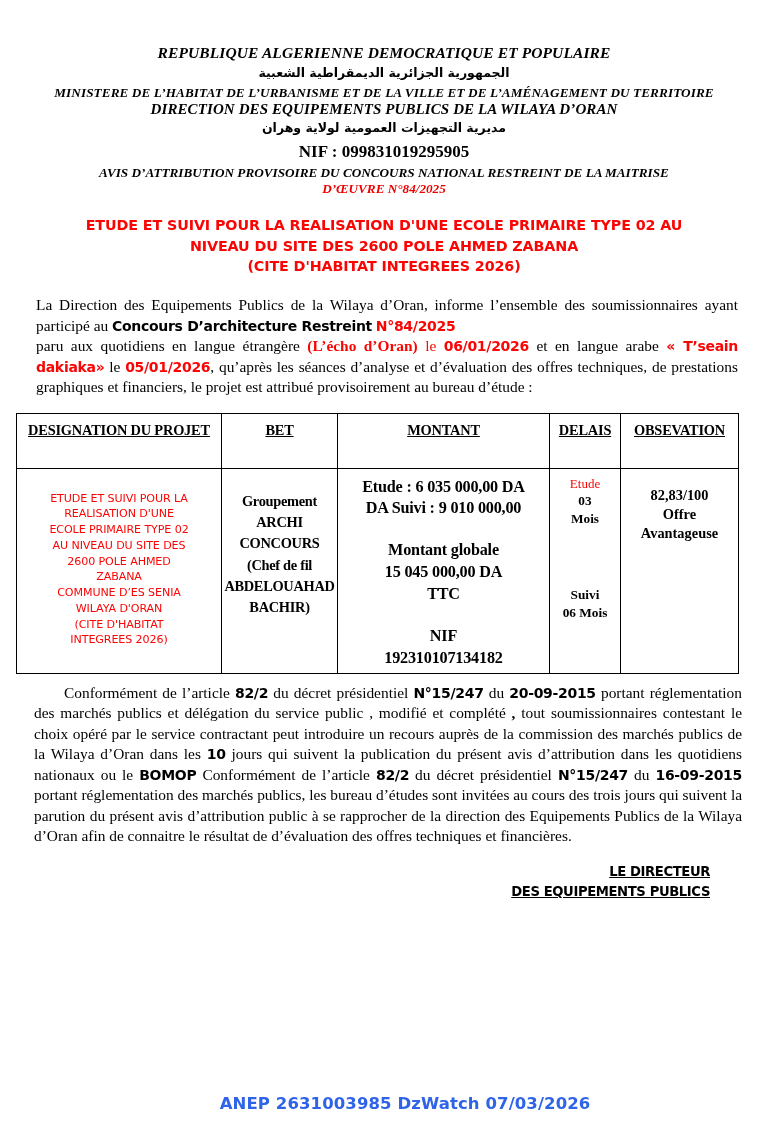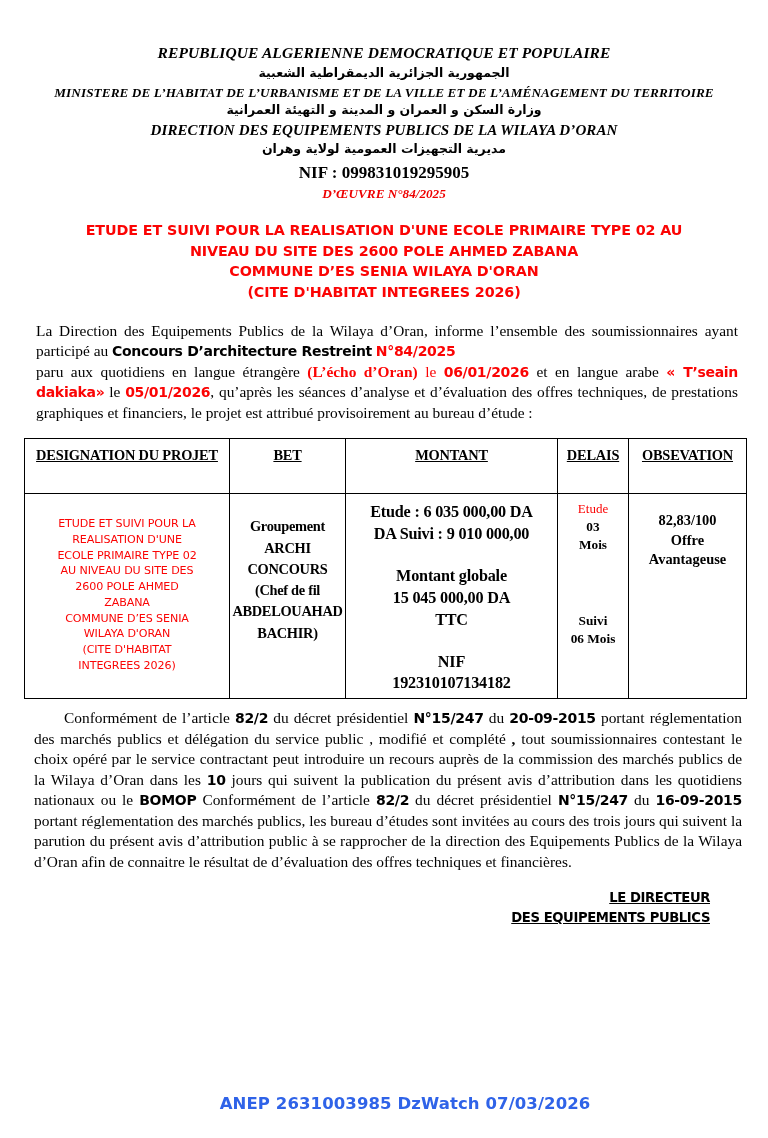--- a/index.html
+++ b/index.html
@@ -106,21 +106,21 @@
   .red-sans {
     color: #fb0404;
     font-family: "DejaVu Sans", "Liberation Sans", sans-serif;
     font-weight: bold;
     font-size: 14px;
     letter-spacing: -0.3px;
   }
 
   
   .tbl-wrap {
-    margin: 15px 22px 0 24px;
+    margin: 15px 22px 0 16px;
   }
   table.award {
     width: 722px;
     border-collapse: collapse;
     table-layout: fixed;
   }
   table.award td, table.award th {
     border: 1px solid #000000;
     vertical-align: top;
     padding: 0;
@@ -241,31 +241,30 @@
 </style>
 </head>
 <body>
 
 <div class="page">
 
   <div class="header">
     <div class="hdr-line hdr-l1">REPUBLIQUE ALGERIENNE DEMOCRATIQUE ET POPULAIRE</div>
     <div class="hdr-ar hdr-ar-1">الجمهورية الجزائرية الديمقراطية الشعبية</div>
     <div class="hdr-line hdr-l3">MINISTERE DE L’HABITAT DE L’URBANISME ET DE LA VILLE ET DE L’AMÉNAGEMENT DU TERRITOIRE</div>
-    <div class="hdr-ar">وزارة السكن و العمران و المدينة  و التهيئة العمرانية</div>
     <div class="hdr-line hdr-l5">DIRECTION DES EQUIPEMENTS PUBLICS DE LA WILAYA D’ORAN</div>
     <div class="hdr-ar">مديرية التجهيزات العمومية لولاية وهران</div>
     <div class="hdr-nif">NIF : 099831019295905</div>
+    <div class="hdr-avis">AVIS D’ATTRIBUTION PROVISOIRE DU CONCOURS NATIONAL RESTREINT DE LA MAITRISE</div>
     <div class="hdr-avis-red">D’ŒUVRE N°84/2025</div>
   </div>
 
   <div class="red-title">
     <div>ETUDE ET SUIVI POUR LA REALISATION D'UNE ECOLE PRIMAIRE TYPE 02 AU</div>
     <div>NIVEAU DU SITE DES 2600 POLE AHMED ZABANA</div>
-    <div>COMMUNE D’ES SENIA WILAYA D'ORAN</div>
     <div>(CITE D'HABITAT INTEGREES 2026)</div>
   </div>
 
   <div class="body-block">
     <p><span>La Direction des Equipements Publics de la Wilaya d’Oran, informe l’ensemble des soumissionnaires ayant participé au </span><b class="sans">Concours D’architecture Restreint</b> <span class="red-sans">N°84/2025</span></p>
     <p><span> paru aux quotidiens en langue étrangère </span><b class="red serifb">(L’écho d’Oran)</b><span class="red"> le </span><b class="red-sans">06/01/2026</b><span> et en langue arabe </span><b class="red-sans">« T’seain dakiaka»</b><span> le </span><b class="red-sans">05/01/2026</b><span>, qu’après les séances d’analyse et d’évaluation des offres techniques, de prestations graphiques et financiers, le projet est attribué provisoirement au bureau d’étude :</span></p>
   </div>
 
   <div class="tbl-wrap">
     <table class="award">

